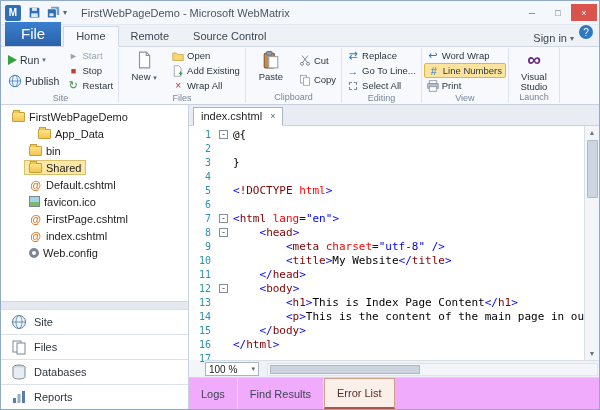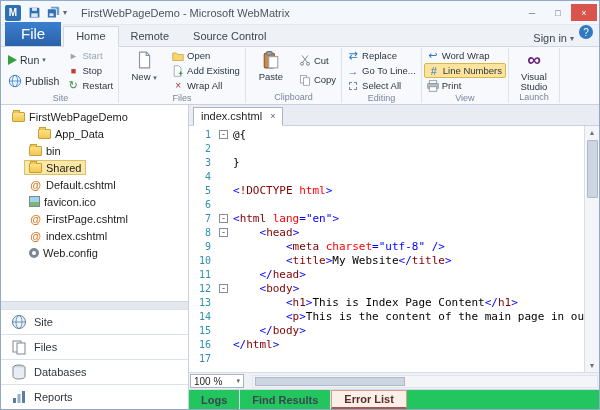--- a/index.html
+++ b/index.html
@@ -101,29 +101,29 @@
   .s-a { color:#ff0000; } .s-v { color:#0000ff; }
 
   .vscroll { width:15px; flex:0 0 auto; background:#f3f5f8; border-left:1px solid #d7dee6;
              display:flex; flex-direction:column; align-items:center; }
   .scroll-arrow { height:13px; width:100%; display:flex; align-items:center; justify-content:center;
                   font-size:7px; color:#6b7480; }
   .vthumb { width:11px; height:58px; background:#cdd6e0; border:1px solid #aeb9c6; border-radius:1px; margin-top:1px; }
   .vfill { flex:1; }
 
   .hrow { height:17px; background:#eef1f6; border-top:1px solid #d7dee6; display:flex; align-items:center;
-          padding:0 1px; gap:8px; flex:0 0 auto; }
+          padding:0 1px; gap:8px; flex:0 0 auto;margin-left:15px; }
   .zoom-box { width:54px; height:14px; background:#fff; border:1px solid #a8b4c0; display:flex;
               align-items:center; justify-content:space-between; padding:0 3px; font-size:10px; }
   .zoom-box .caret { font-size:7px; color:#5a6573; }
   .hscroll { flex:1; height:13px; display:flex; align-items:center; background:#f3f5f8; border:1px solid #dfe5ec; }
   .hthumb { width:150px; height:9px; background:#cdd6e0; border:1px solid #aeb9c6; margin-left:2px; }
 
-  .statusbar { height:20px; background:#22c55e; border-top:1px solid #cfd8e3; display:flex;
-               align-items:stretch; flex:0 0 auto;font-weight:bold; }
+  .statusbar { height:32px; background:#f0abfc; border-top:1px solid #cfd8e3; display:flex;
+               align-items:stretch; flex:0 0 auto; }
   .stab { padding:3px 12px; color:#3c4650; border-right:1px solid #dde3ec; display:flex; align-items:center; }
   .stab.active { background:#fbefe9; border:1px solid #d3a08e; border-bottom:2px solid #b0554a; color:#5a2d26; }
 </style>
 </head>
 <body>
 
 <div class="window">
 
   <div class="titlebar">
     <span class="app-icon">M</span>

